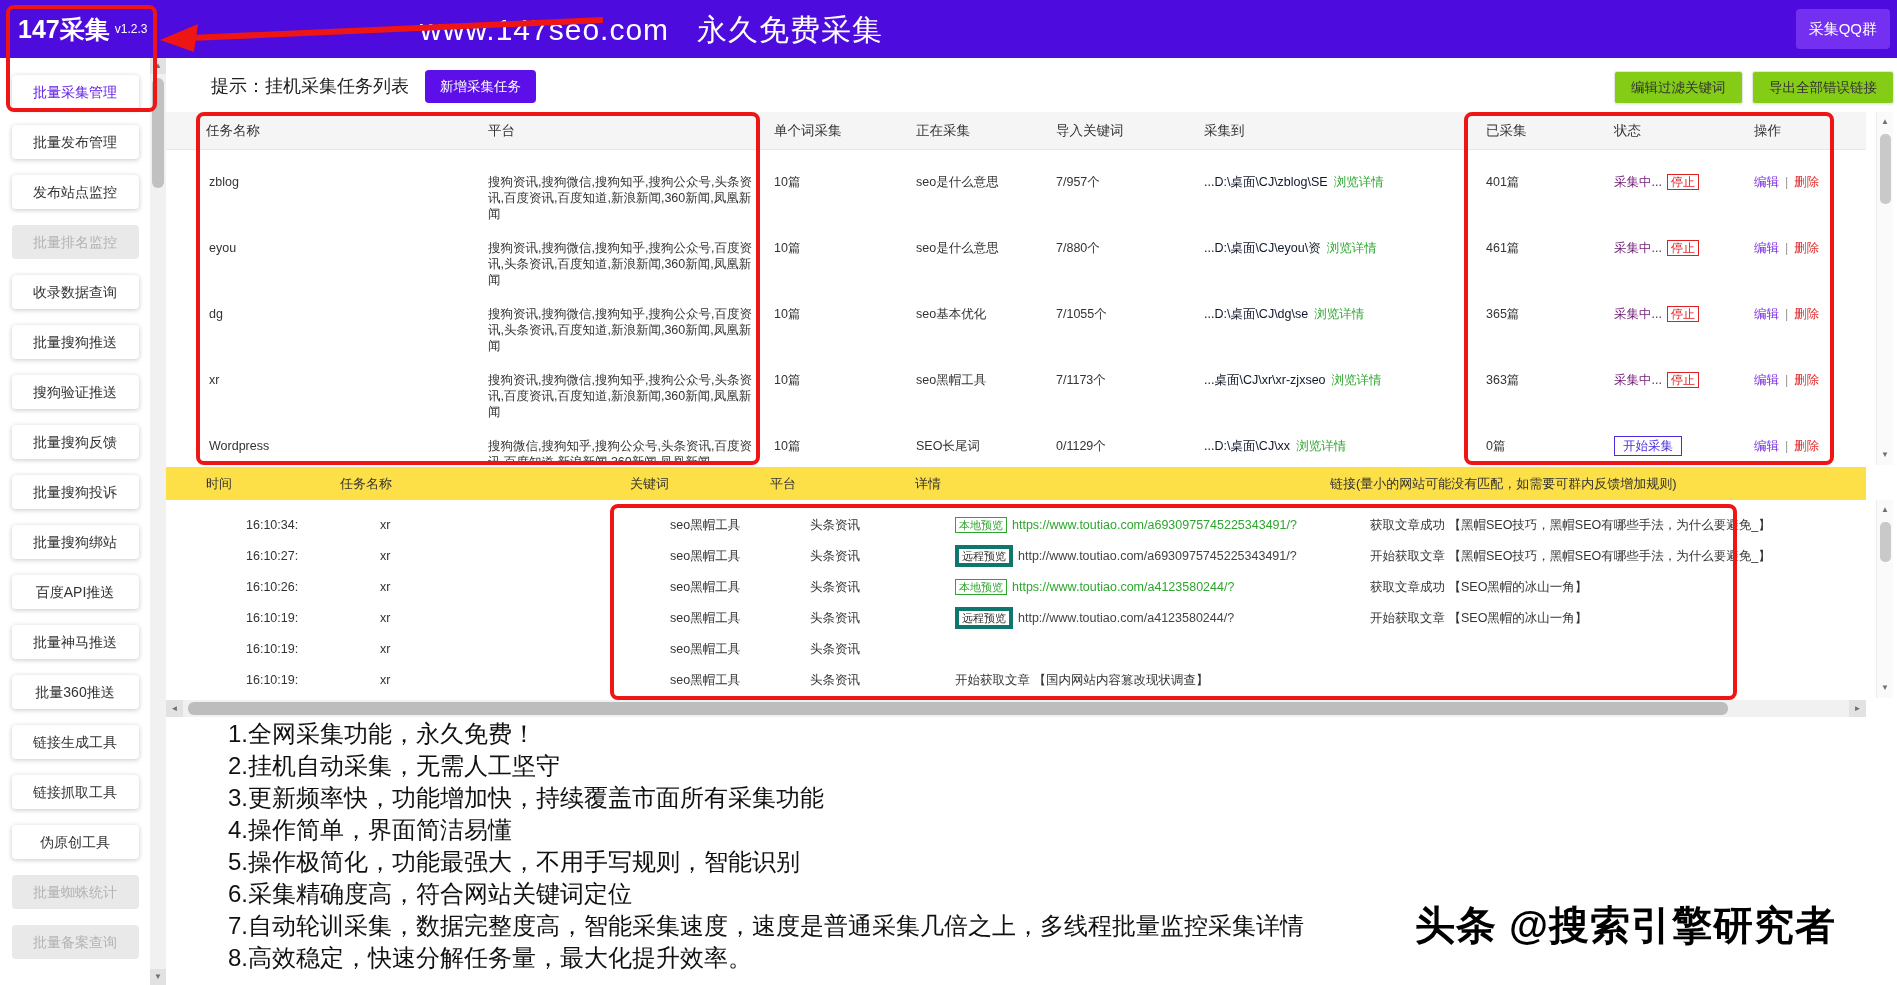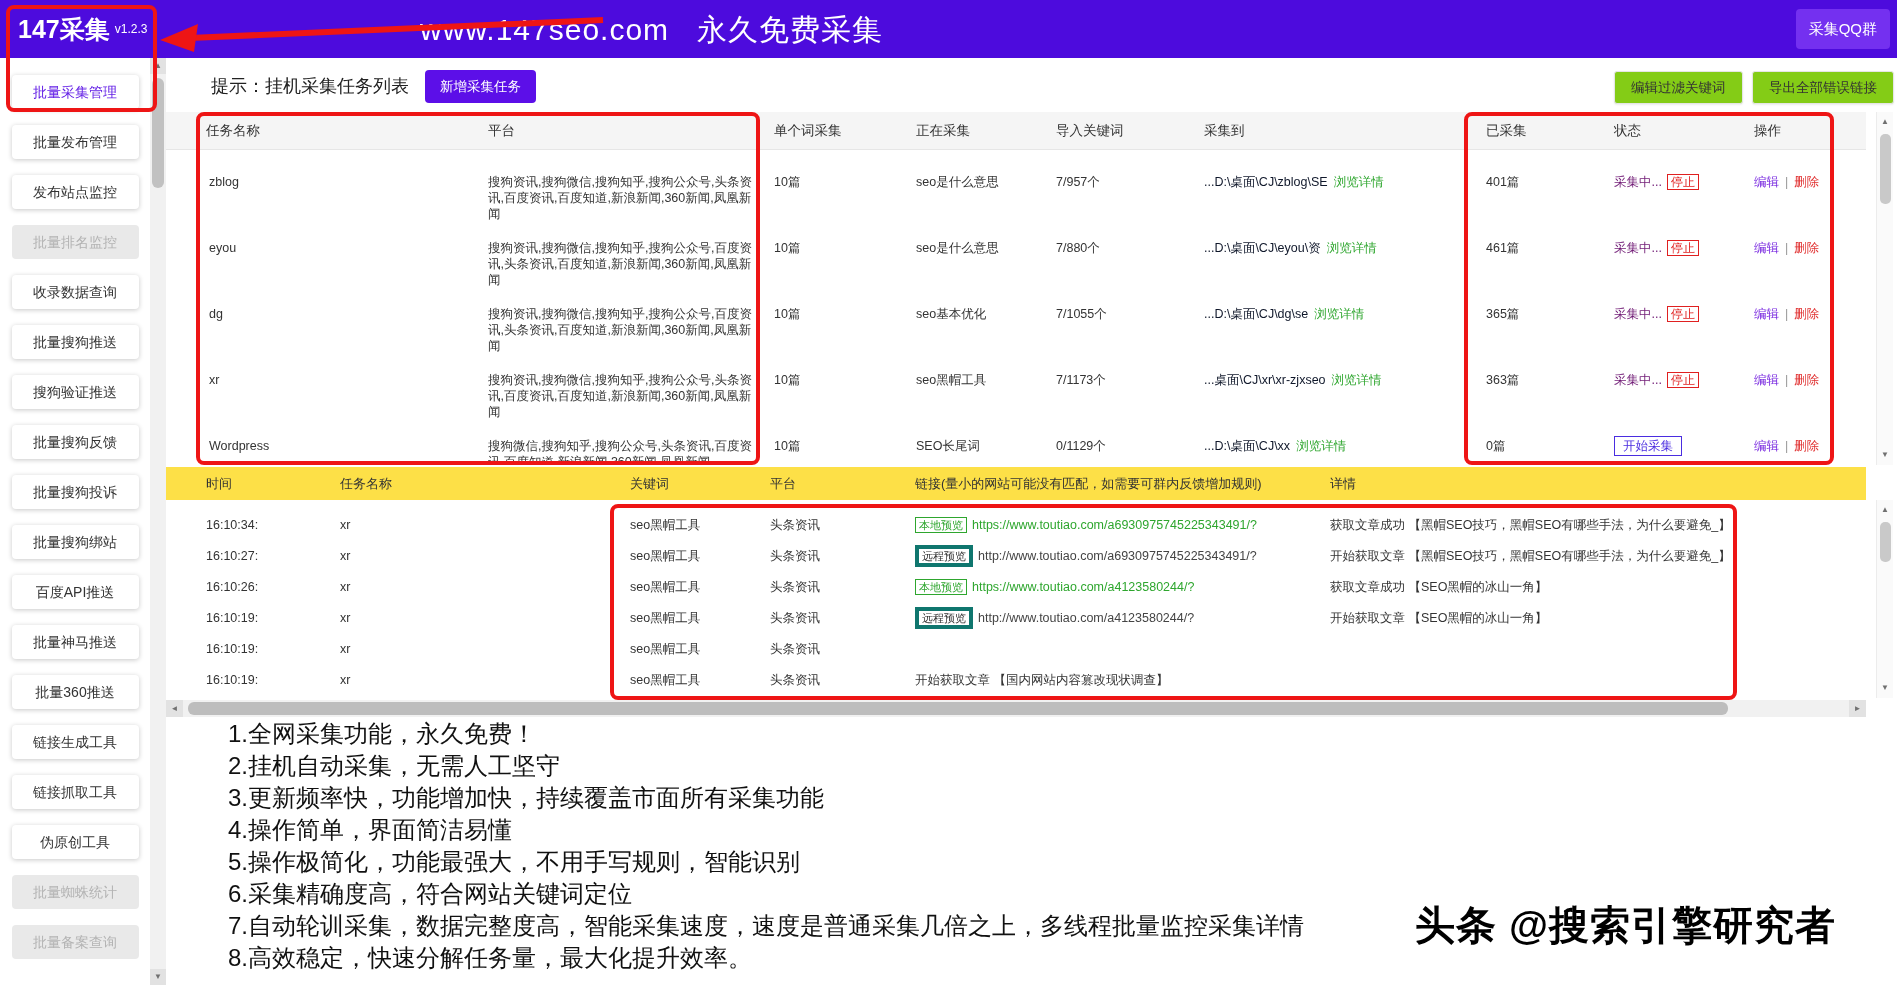--- a/index.html
+++ b/index.html
@@ -89,21 +89,21 @@
   .edit { color:#7a2be0; cursor:pointer; text-decoration:none; }
   .sep { color:#999; margin:0 6px; }
   .del { color:#e03030; cursor:pointer; text-decoration:none; }
 
   
   .lgrid { display:grid; grid-template-columns:164px 290px 140px 145px 415px 546px; }
   .lhead { left:166px; top:467px; width:1700px; height:33px; background:#fde047; }
   .lhead .hc { line-height:33px; font-size:13px; color:#333; padding-left:10px; white-space:nowrap; }
   .lhead .hc.first { padding-left:40px; }
   .lrows { left:166px; top:500px; width:1700px; height:200px; padding-top:10px; }
-  .lrow { height:31px; }
+  .lrow { height:31px;padding-left:40px; }
   .lc { font-size:12.5px; color:#333; padding:8px 8px 0 10px; line-height:15px; white-space:nowrap; overflow:hidden; }
   .lc.first { padding-left:40px; }
   .badge { font-size:11px; padding:1px 3px; margin-right:5px; cursor:pointer; }
   .badge:empty { display:none; }
   .badge.local { color:#2ea62e; border:1px solid #2ea62e; }
   .badge.remote { color:#333; border:4px solid #0f766e; }
   .url { text-decoration:none; cursor:pointer; }
   .url.green { color:#2ea62e; }
   .url.dark { color:#444; }
 
@@ -229,22 +229,22 @@
     <div class="tc"><a class="edit">编辑</a><span class="sep">|</span><a class="del">删除</a></div>
   </div>
 
 </div>
 
 <div class="abs lhead lgrid">
   <div class="hc first">时间</div>
   <div class="hc">任务名称</div>
   <div class="hc">关键词</div>
   <div class="hc">平台</div>
+  <div class="hc">详情</div>
   <div class="hc">链接(量小的网站可能没有匹配，如需要可群内反馈增加规则)</div>
-  <div class="hc">详情</div>
 </div>
 
 <div class="abs lrows">
 
   <div class="lrow lgrid">
     <div class="lc first">16:10:34:</div>
     <div class="lc">xr</div>
     <div class="lc">seo黑帽工具</div>
     <div class="lc">头条资讯</div>
     <div class="lc"><span class="badge local">本地预览</span><a class="url green">https://www.toutiao.com/a6930975745225343491/?</a></div>

